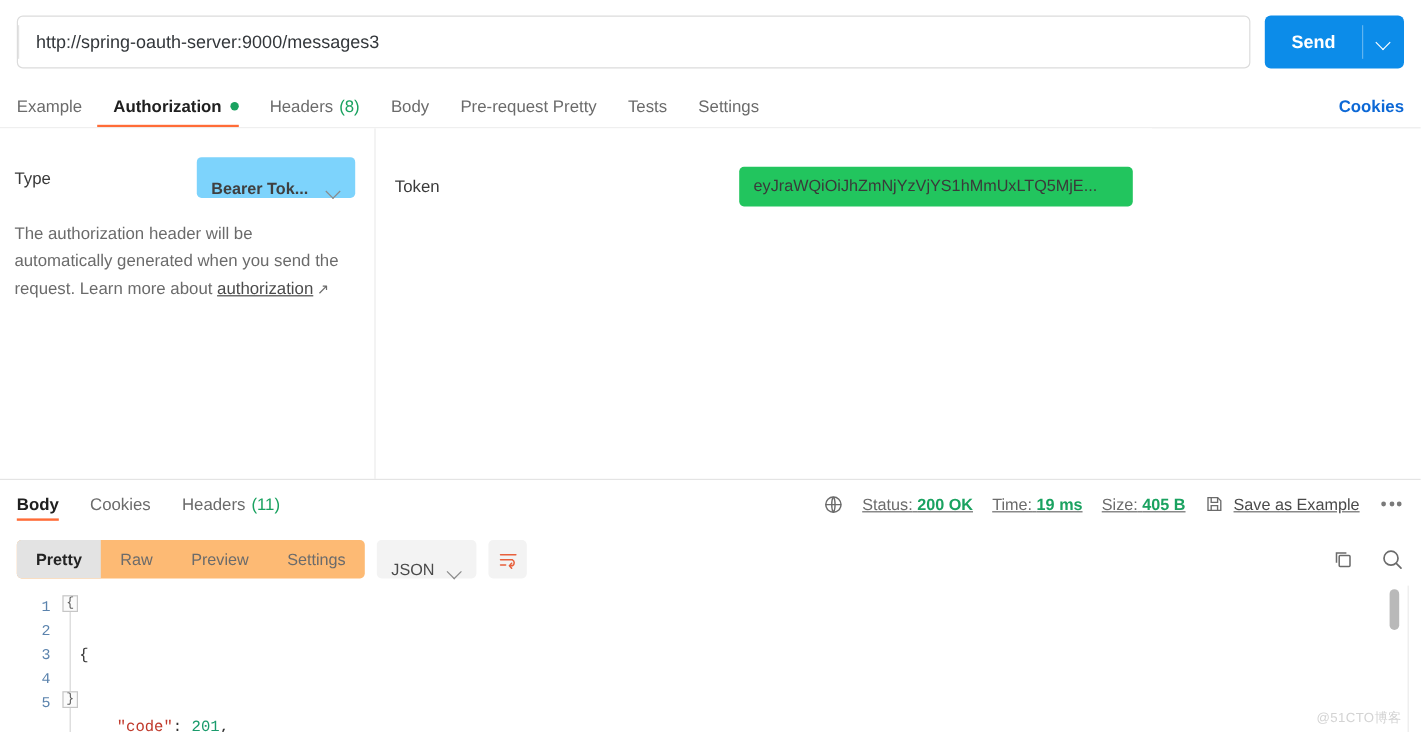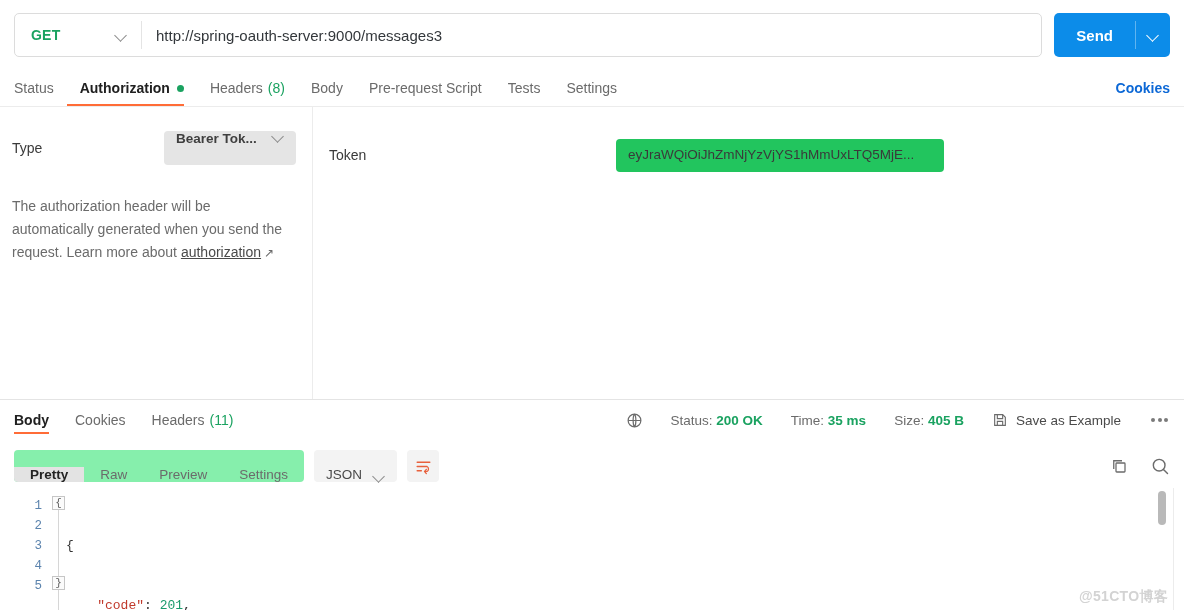--- a/index.html
+++ b/index.html
@@ -79,27 +79,27 @@
     position:absolute; left:0; top:106px; width:1184px; height:1px; background:#ececec;
   }
 
   
   .auth-pane { position:absolute; left:0; top:107px; width:960px; height:292px; background:#fff; }
   .auth-left { position:absolute; left:0; top:0; width:312px; height:292px; padding: 24px 16px 0 12px; }
   .auth-divider { position:absolute; left:312px; top:0; width:1px; height:292px; background:#ececec; }
   .type-row { display:flex; align-items:center; justify-content:space-between; }
   .type-label { font-size:14px; color:#3a3a3a; }
   .type-select {
-    width:132px; height:34px; background:#e5e5e5; border-radius:4px;
-    display:flex; align-items:flex-start; justify-content:space-between;
+    width:132px; height:34px; background:#7dd3fc; border-radius:4px;
+    display:flex; align-items:flex-end; justify-content:space-between;
     padding: 0 12px; cursor:pointer;
   }
   .type-select-text { font-size:13.5px; color:#3f3f3f; font-weight:bold; }
   .auth-help {
-    margin-top: 30px; font-size:14px; line-height:23px; color:#6b6b6b; max-width: 280px;
+    margin-top: 18px; font-size:14px; line-height:23px; color:#6b6b6b; max-width: 280px;
   }
   .auth-link { color:#4a4a4a; text-decoration:underline; cursor:pointer; }
   .ext-arrow { display:inline-block; margin-left:3px; color:#6b6b6b; font-size:12px; }
 
   .auth-right { position:absolute; left:313px; top:0; right:0; height:292px; padding: 32px 16px 0 16px; }
   .token-row { display:flex; align-items:flex-start; justify-content:space-between;gap:16px; }
   .token-label { font-size:14px; color:#3a3a3a; padding-top: 8px; }
   .token-field {
     width: 328px; min-height:33px; background:#22c55e; border-radius:4px;
     padding: 8px 12px; font-size:13.5px; color:#3a3a3a; cursor:text;
@@ -116,34 +116,34 @@
     position:relative; height:40px; display:flex; align-items:center;
     padding:0 13px; font-size:14px; color:#6b6b6b; cursor:pointer; white-space:nowrap;
   }
   .restab:first-child { padding-left:0; }
   .restab.active { color:#202020; font-weight:bold; }
   .restab.active::after {
     content:""; position:absolute; left:0; right:13px; bottom:6px; height:2px; background:#ff6c37;
   }
   .meta {
     position:absolute; right:14px; top:400px; height:40px;
-    display:flex; align-items:center; gap:28px; font-size:13.5px; color:#6b6b6b;
+    display:flex; align-items:center; gap:16px; font-size:13.5px; color:#6b6b6b;text-decoration:underline;
   }
   .meta-item { white-space:nowrap; }
   .meta-val { color:#1aa260; font-weight:bold; }
   .save-ex { display:flex; align-items:center; gap:8px; cursor:pointer; color:#4a4a4a; }
   .more-dots { display:flex; gap:2.5px; cursor:pointer; padding: 4px 2px; }
   .more-dots i { width:4px; height:4px; border-radius:50%; background:#7a7a7a; display:block; }
 
   
   .view-toolbar {
     position:absolute; left:0; top:444px; width:1184px; height:44px;
     display:flex; align-items:center; padding:0 14px; gap:10px;
   }
-  .seg { display:flex; background:#86efac; border-radius:4px; height:32px; overflow:hidden;align-items:flex-end; }
+  .seg { display:flex; background:#fdba74; border-radius:4px; height:32px; overflow:hidden; }
   .seg-item {
     display:flex; align-items:center; padding:0 16px; font-size:13.5px;
     color:#6b6b6b; cursor:pointer;
   }
   .seg-item.active { background:#e3e3e3; color:#242424; font-weight:bold; }
   .fmt-select {
     display:flex; align-items:flex-end; gap:12px; height:32px; padding:0 12px;
     background:#f3f3f3; border-radius:4px; cursor:pointer;
   }
   .fmt-text { font-size:13.5px; color:#4a4a4a; }
@@ -184,65 +184,61 @@
   .vscroll-track {
     position:absolute; right:18px; top:488px; width:8px; height:122px; background:transparent;
   }
   .vscroll-thumb {
     position:absolute; right:18px; top:491px; width:8px; height:34px;
     background:#b9b9b9; border-radius:4px; cursor:pointer;
   }
   .vsep { position:absolute; right:10px; top:488px; width:1px; height:122px; background:#ececec; }
 
   .watermark {
-    position:absolute; right:16px; bottom:4px; font-size:14px; color:#d3d3d3;
-    user-select:none; letter-spacing:.3px;font-weight:bold;
+    position:absolute; right:16px; bottom:4px; font-size:11px; color:#d3d3d3;
+    user-select:none; letter-spacing:.3px;
   }
   svg { display:block; }
 </style>
 </head>
 <body>
 
 <div id="app">
 
   <div class="urlbar-row">
     <div class="url-wrap">
-      <div class="method-box">
-        <span class="method-label">GET</span>
-        <span class="chev"></span>
-      </div>
       <div class="method-sep"></div>
       <input class="url-input" value="http://spring-oauth-server:9000/messages3" style="">
     </div>
     <div class="send-group">
       <button class="send-btn">Send</button>
       <div class="send-div"></div>
       <div class="send-caret">
         <span class="chev"></span>
       </div>
     </div>
   </div>
 
   <div class="req-tabs">
     <div class="rtab">
-      <span>Status</span>
+      <span>Example</span>
     </div>
     <div class="rtab active">
       <span>Authorization</span>
       <span class="dot-green"></span>
     </div>
     <div class="rtab">
       <span>Headers</span>
       <span class="count">(8)</span>
     </div>
     <div class="rtab">
       <span>Body</span>
     </div>
     <div class="rtab">
-      <span>Pre-request Script</span>
+      <span>Pre-request Pretty</span>
     </div>
     <div class="rtab">
       <span>Tests</span>
     </div>
     <div class="rtab">
       <span>Settings</span>
     </div>
   </div>
   <div class="cookies-link">Cookies</div>
   <div class="hr-under-tabs"></div>
@@ -290,21 +286,21 @@
         <circle cx="12" cy="12" r="9"></circle>
           <path d="M3 12h18M12 3c2.6 3 2.6 15 0 18M12 3c-2.6 3-2.6 15 0 18"></path>
       </svg>
     </span>
     <span class="meta-item">
       <span>Status:</span>
       <span class="meta-val">200 OK</span>
     </span>
     <span class="meta-item">
       <span>Time:</span>
-      <span class="meta-val">35 ms</span>
+      <span class="meta-val">19 ms</span>
     </span>
     <span class="meta-item">
       <span>Size:</span>
       <span class="meta-val">405 B</span>
     </span>
     <span class="save-ex">
       <span>
         <svg width="16" height="16" viewBox="0 0 24 24" fill="none" stroke="#6b6b6b" stroke-width="1.7">
           <path d="M4 4h12l4 4v12H4z"></path>
             <path d="M8 4v6h8V4"></path>

